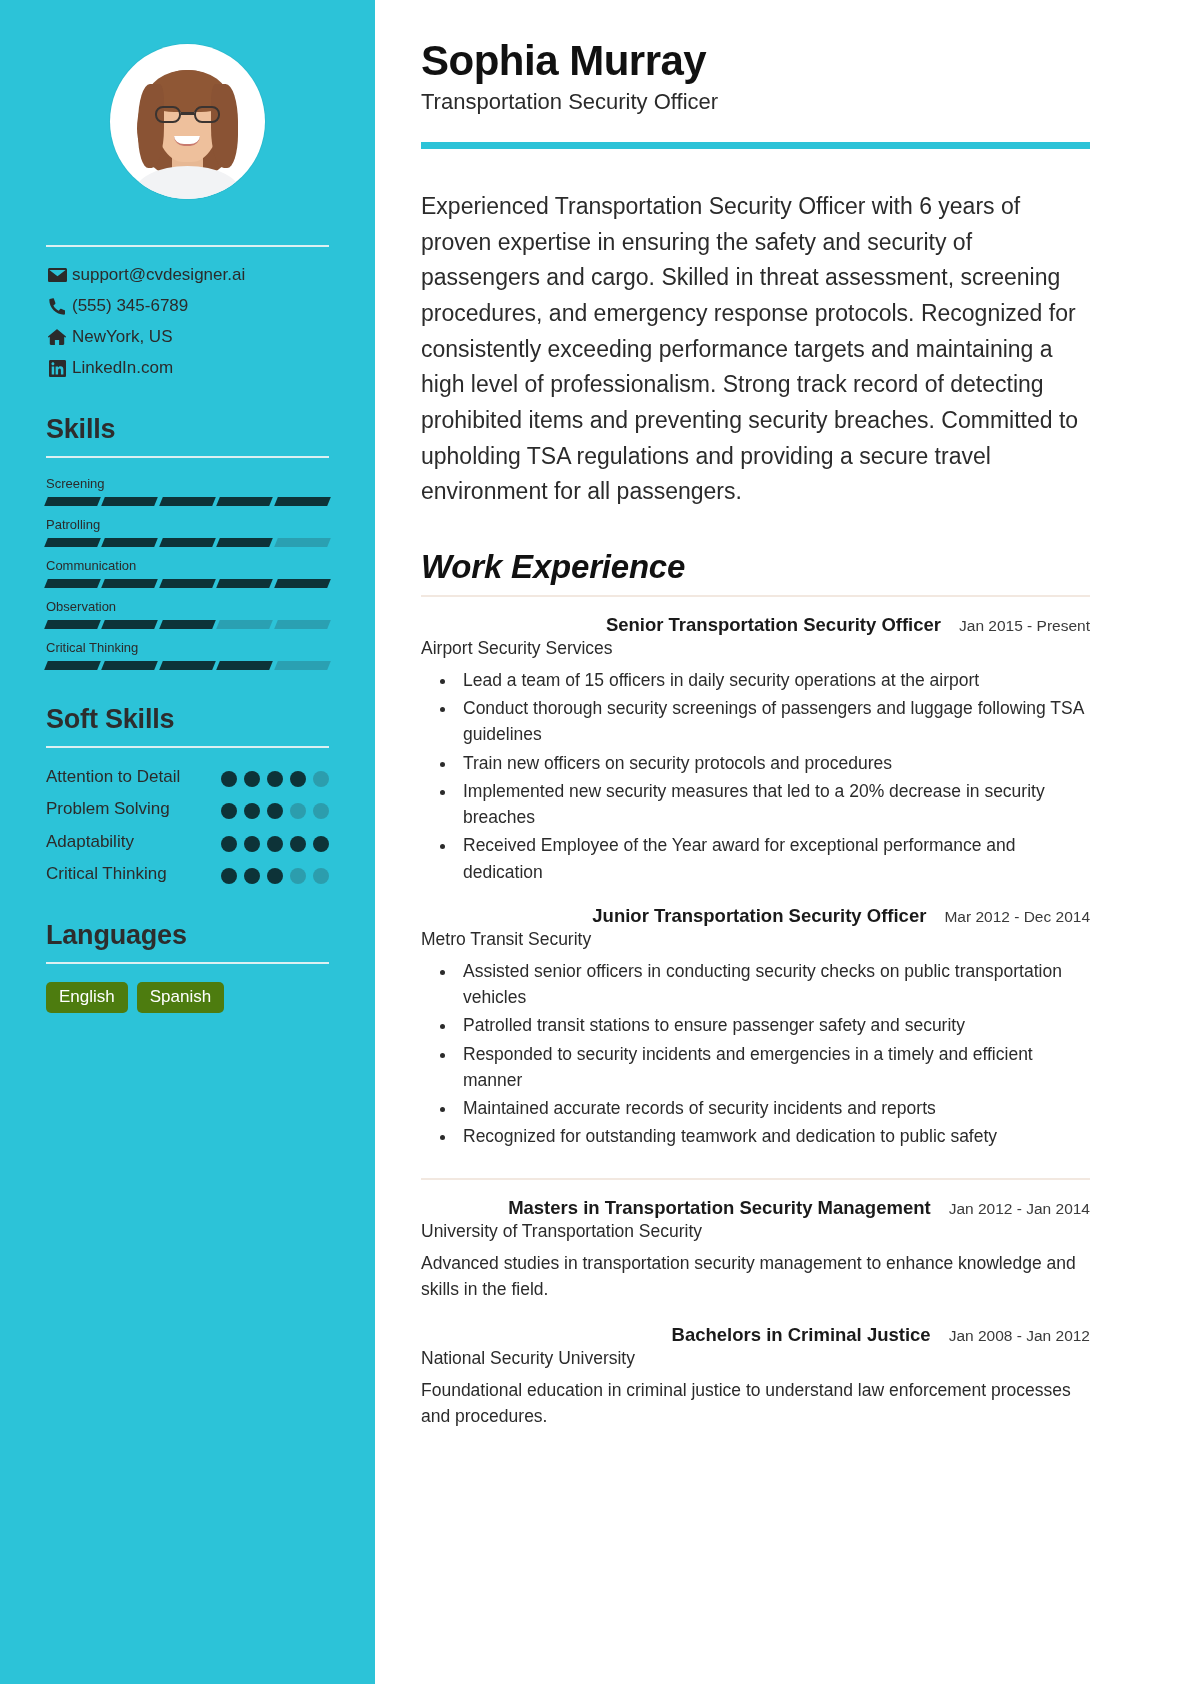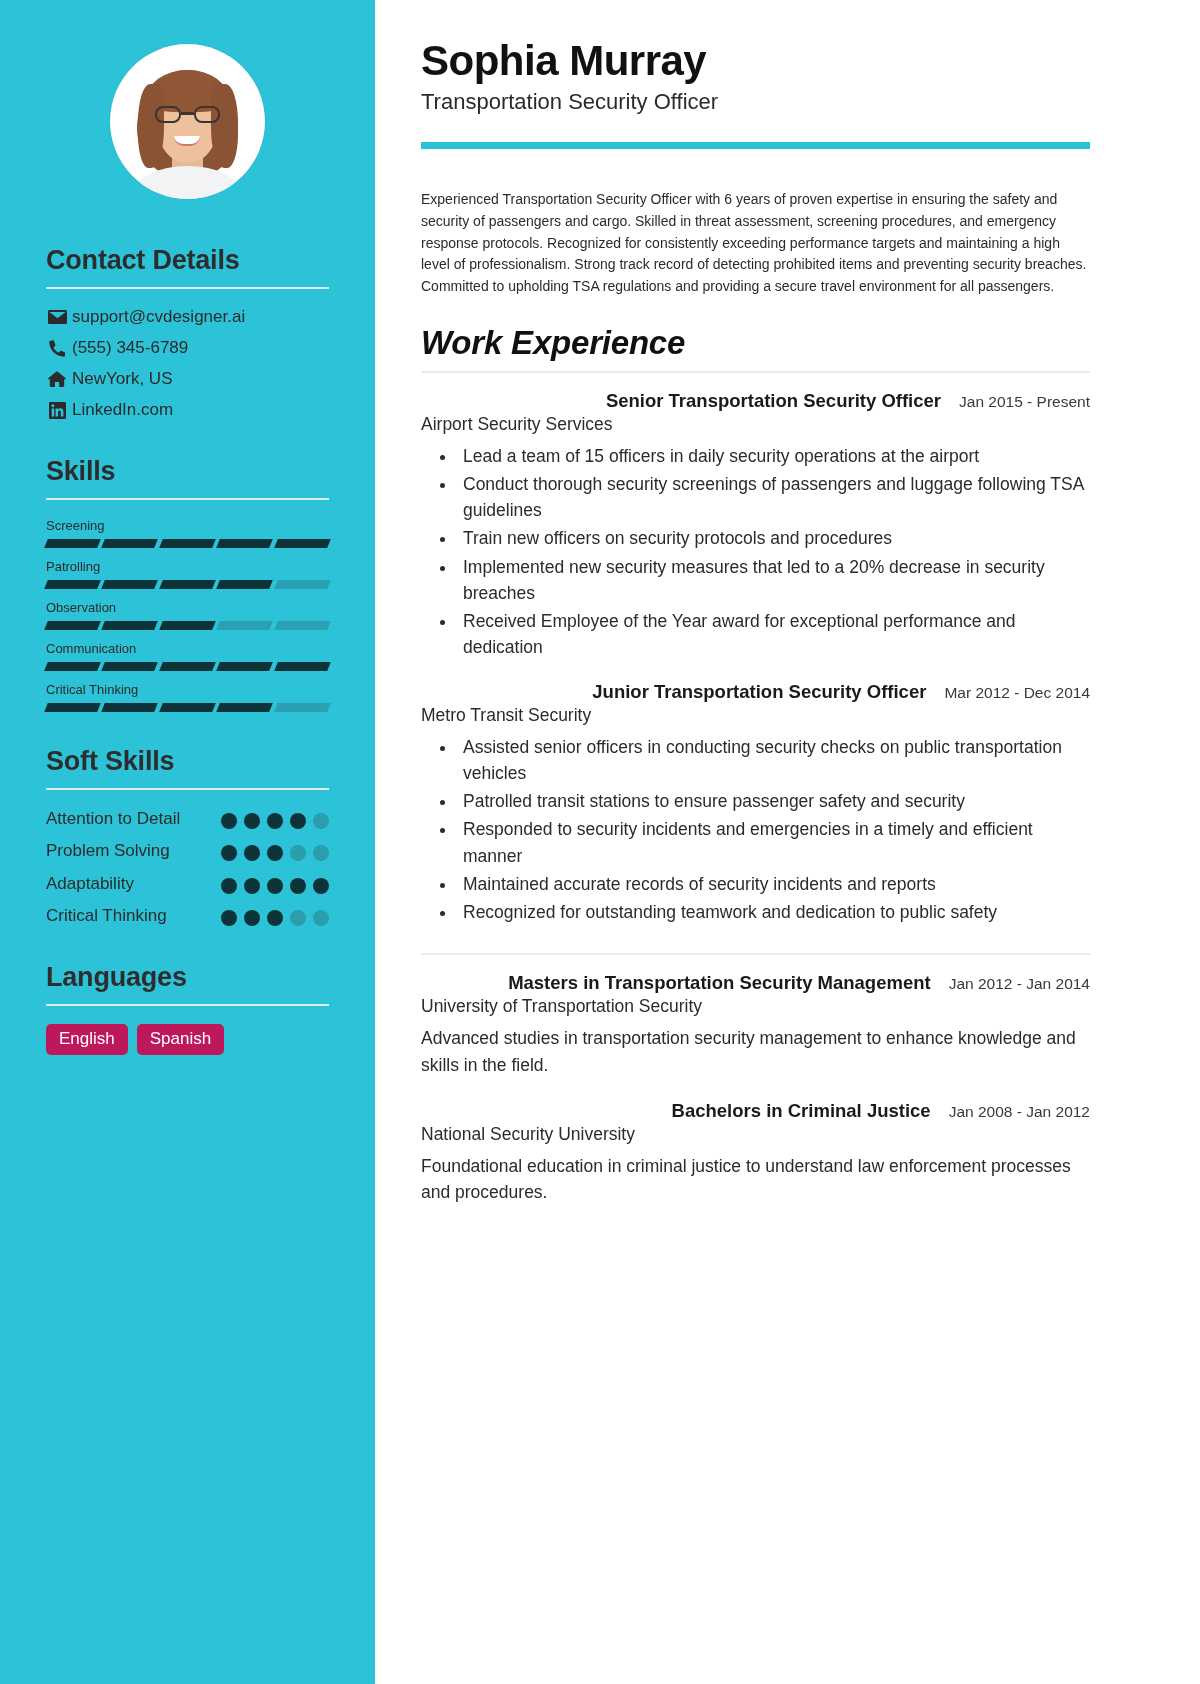--- a/index.html
+++ b/index.html
@@ -209,21 +209,21 @@
     background: #2c9dad;
   }
   .dot.on { background: #0d3338; }
 
   .lang-tags {
     display: flex;
     flex-wrap: wrap;
     gap: 9px;
   }
   .lang-tag {
-    background: #be185d;
+    background: #4d7c0f;
     color: #ffffff;
     font-size: 17px;
     padding: 6px 13px 7px 13px;
     border-radius: 5px;
     line-height: 1.1;
   }
 
   
   .main {
     flex: 1;
@@ -245,24 +245,24 @@
     font-weight: normal;
     margin-bottom: 27px;
   }
   .accent-bar {
     height: 7px;
     background: #2cc3d8;
     margin-bottom: 40px;
   }
 
   .summary {
-    font-size: 14px;
+    font-size: 23px;
     line-height: 1.55;
     color: #2b2b2b;
-    margin-bottom: 26px;
+    margin-bottom: 38px;
   }
 
   .main-heading {
     font-size: 33px;
     font-weight: bold;
     color: #111111;
     letter-spacing: -0.2px;
     margin-bottom: 9px;
     font-style: italic;
   }
@@ -337,21 +337,20 @@
         <div class="glasses">
           <div class="lens l"></div>
             <div class="bridge"></div>
             <div class="lens r"></div>
         </div>
         <div class="mouth"></div>
       </div>
     </div>
 
     <section class="section-contact">
-      <div class="side-heading">Contact Details</div>
       <div class="side-rule"></div>
       <div id="contact-list">
           <div class="contact-row">
             <span class="contact-icon">
               <svg width="19" height="14" viewBox="0 0 19 14">
                 <path fill="currentColor" d="M1.6 0h15.8C18.3 0 19 .7 19 1.6v10.8c0 .9-.7 1.6-1.6 1.6H1.6C.7 14 0 13.3 0 12.4V1.6C0 .7.7 0 1.6 0zm7.9 8.3L17.6 2H1.4l8.1 6.3z"></path>
               </svg>
             </span>
             <span>support@cvdesigner.ai</span>
           </div>
@@ -400,37 +399,37 @@
             <div class="skill-label">Patrolling</div>
             <div class="skill-bar">
               <span class="seg on"></span>
               <span class="seg on"></span>
               <span class="seg on"></span>
               <span class="seg on"></span>
               <span class="seg"></span>
             </div>
           </div>
           <div class="skill-item">
+            <div class="skill-label">Communication</div>
+            <div class="skill-bar">
+              <span class="seg on"></span>
+              <span class="seg on"></span>
+              <span class="seg on"></span>
+              <span class="seg on"></span>
+              <span class="seg on"></span>
+            </div>
+          </div>
+          <div class="skill-item">
             <div class="skill-label">Observation</div>
             <div class="skill-bar">
               <span class="seg on"></span>
               <span class="seg on"></span>
               <span class="seg on"></span>
               <span class="seg"></span>
               <span class="seg"></span>
-            </div>
-          </div>
-          <div class="skill-item">
-            <div class="skill-label">Communication</div>
-            <div class="skill-bar">
-              <span class="seg on"></span>
-              <span class="seg on"></span>
-              <span class="seg on"></span>
-              <span class="seg on"></span>
-              <span class="seg on"></span>
             </div>
           </div>
           <div class="skill-item">
             <div class="skill-label">Critical Thinking</div>
             <div class="skill-bar">
               <span class="seg on"></span>
               <span class="seg on"></span>
               <span class="seg on"></span>
               <span class="seg on"></span>
               <span class="seg"></span>

